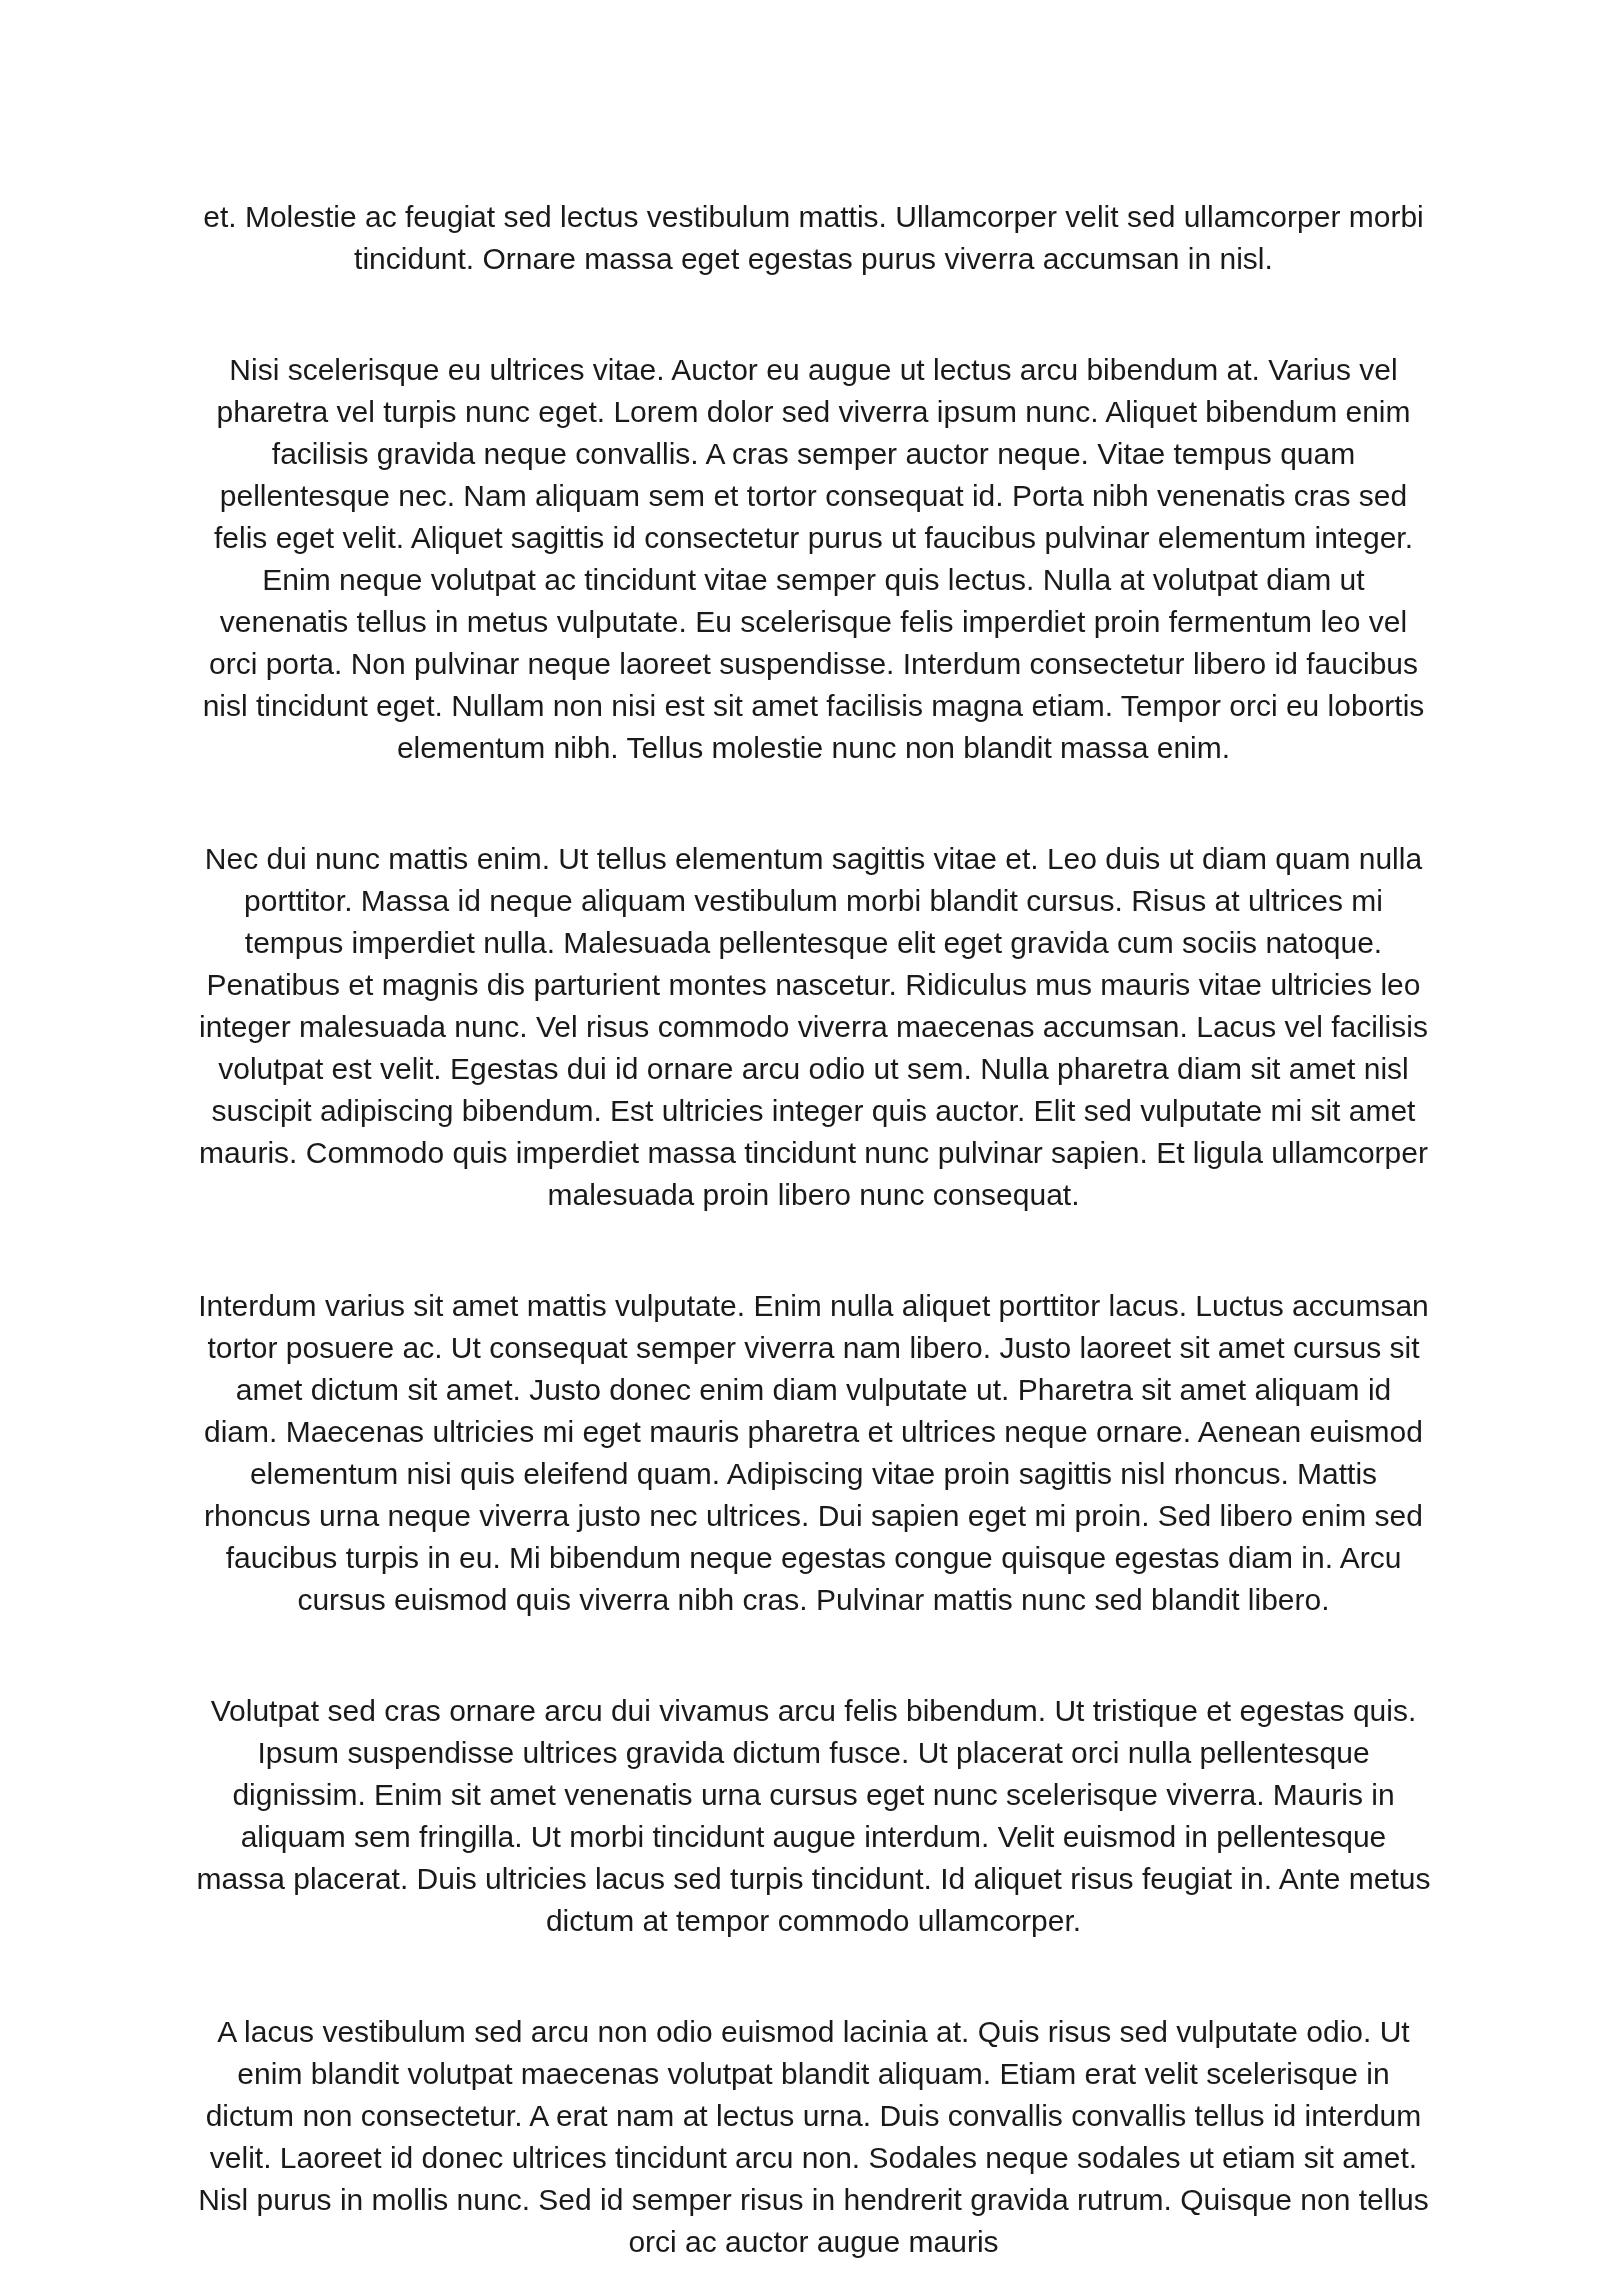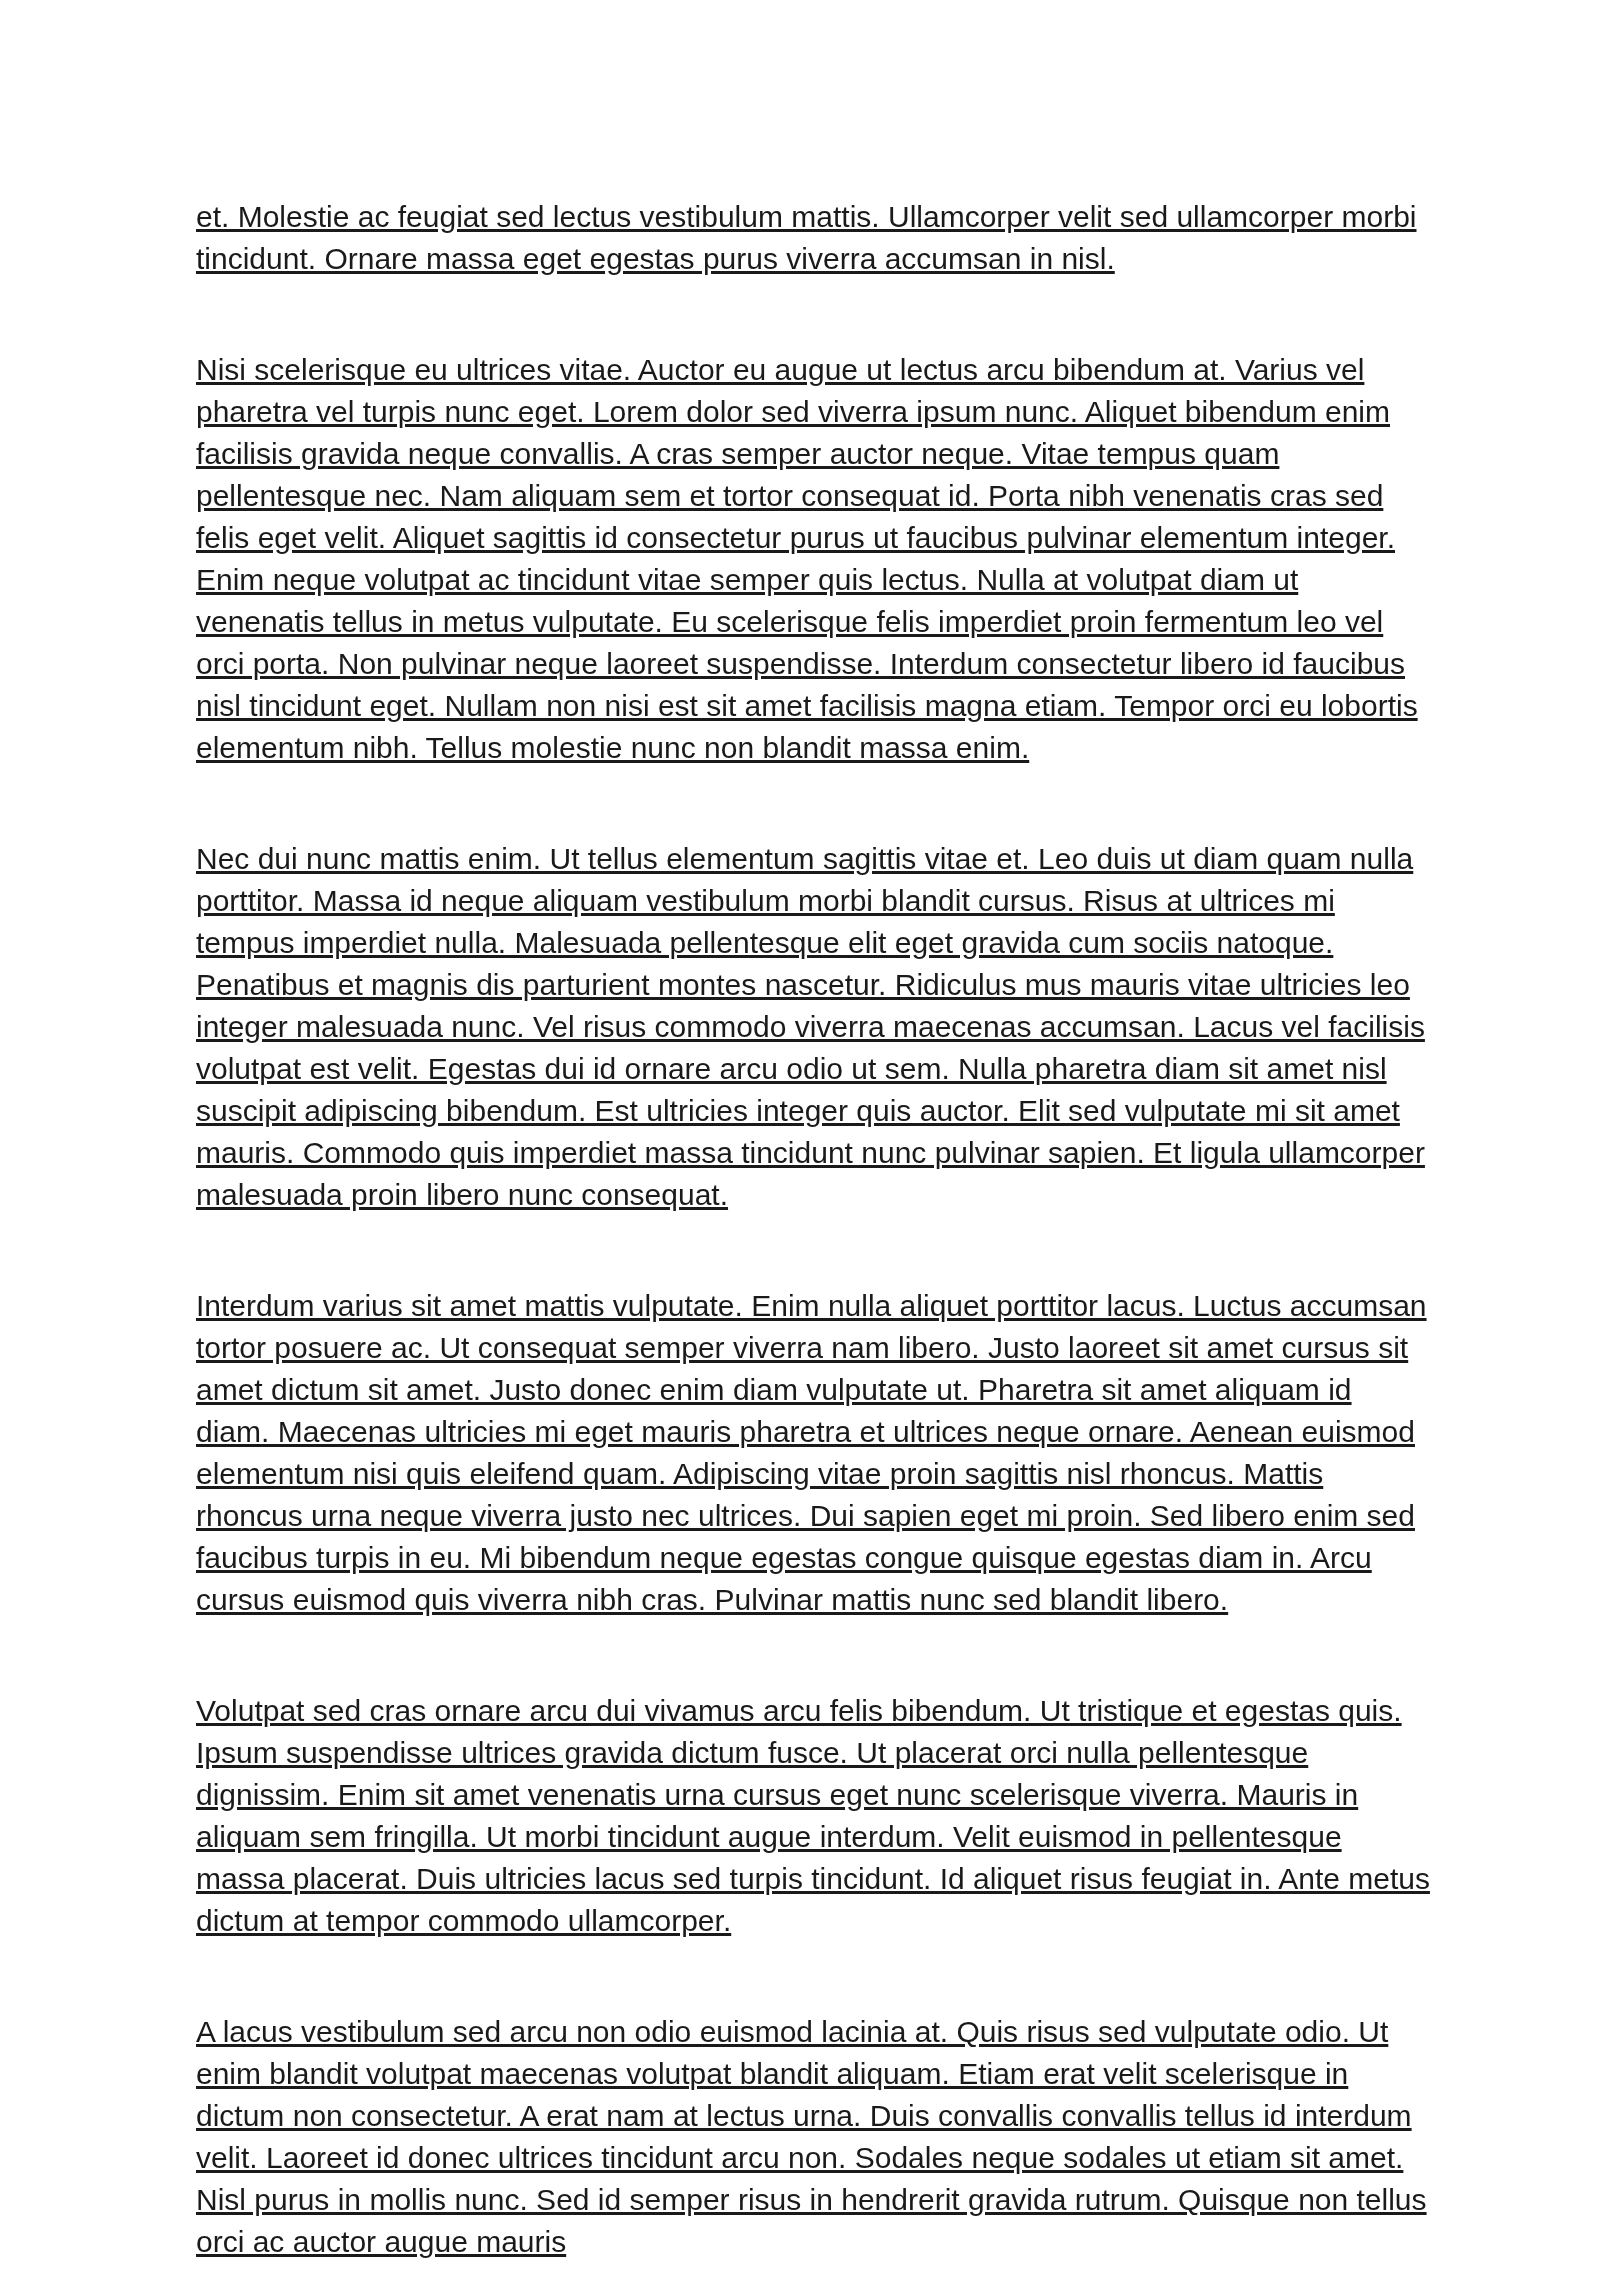--- a/index.html
+++ b/index.html
@@ -14,22 +14,21 @@
     background: #ffffff;
     box-sizing: border-box;
     padding: 196px 192px 0 196px;
     overflow: hidden;
   }
   .doc-body {
     font-family: "Liberation Sans", sans-serif;
     font-size: 30px;
     line-height: 42px;
     color: #1a1a1a;
-    text-align: left;
-    text-decoration: underline;
+    text-align: center;
   }
   .doc-body p {
     margin: 0 0 69px 0;
     padding: 0;
   }
 </style>
 </head>
 <body>
 
 <div class="page">

